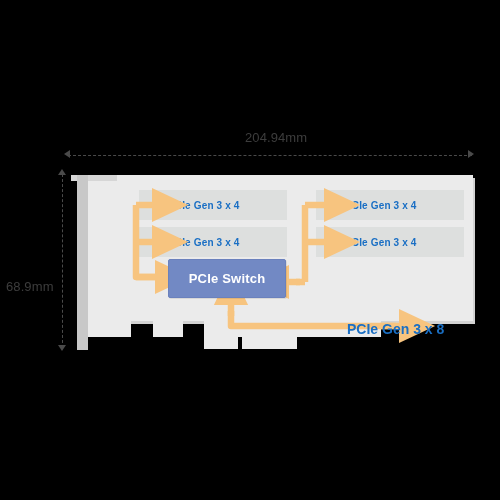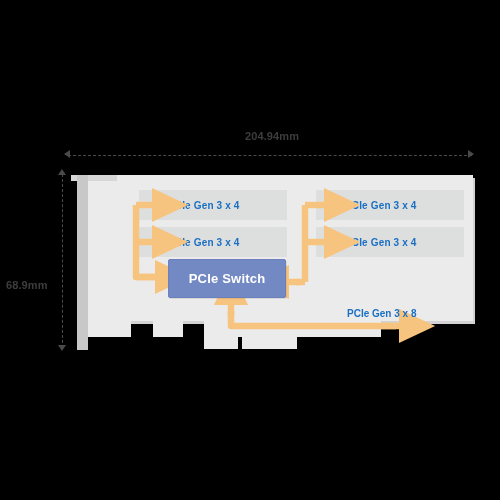--- a/index.html
+++ b/index.html
@@ -8,22 +8,22 @@
     background:#000;
     font-family:"Liberation Sans","DejaVu Sans",sans-serif;
     overflow:hidden;
   }
   #stage{position:relative;width:500px;height:500px;}
 
   
   .dim-label{
     position:absolute;
     color:#3d3d3d;
-    font-size:11px;
-    font-weight:700;
+    font-size:13px;
+    font-weight:400;
     letter-spacing:.1px;
     white-space:nowrap;
   }
   #dim-top-label{left:245px;top:130px;}
   #dim-left-label{left:6px;top:259px;margin-top:20px;}
 
   .dash-h{
     position:absolute;
     left:68px;top:155px;width:404px;height:0;
     border-top:1.4px dashed #4a4a4a;
@@ -120,22 +120,22 @@
     border-radius:2px;
     display:flex;align-items:center;justify-content:center;
     box-shadow:1px 1px 0 rgba(0,0,0,.08);
   }
   #switch-box span{
     color:#ffffff;font-size:13px;font-weight:700;letter-spacing:.2px;
   }
 
   
   #uplink-label{
-    position:absolute;left:347px;top:308px;
-    color:#1a6fc4;font-size:10px;font-weight:700;
+    position:absolute;left:347px;top:321px;
+    color:#1a6fc4;font-size:14px;font-weight:700;
     white-space:nowrap;
   }
 
   svg#arrows{position:absolute;left:0;top:0;width:500px;height:500px;}
 </style>
 </head>
 <body>
 
 <div id="stage">
 

